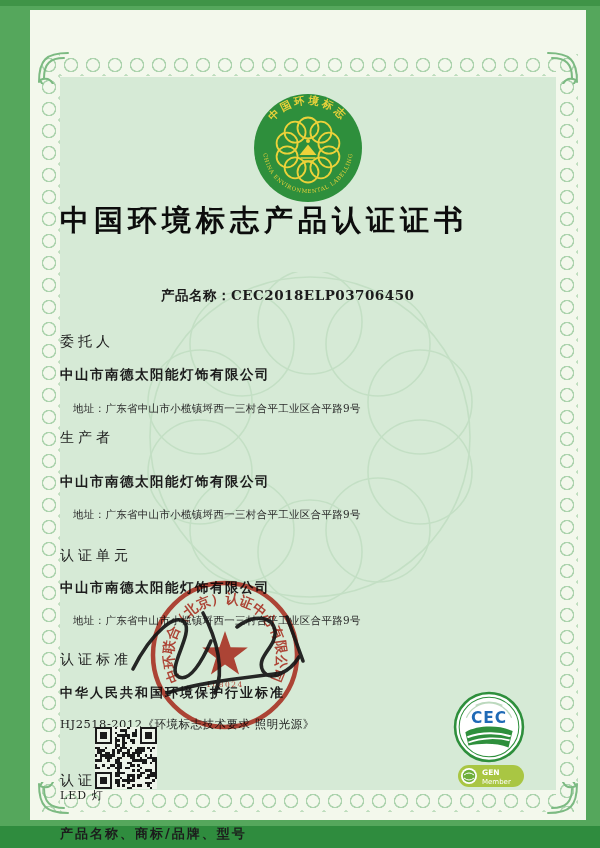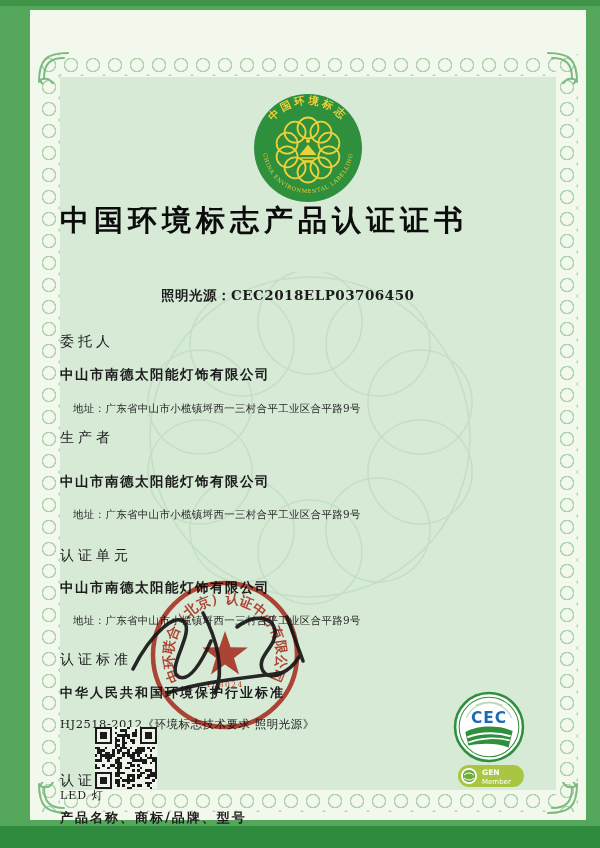--- a/index.html
+++ b/index.html
@@ -114,21 +114,21 @@
         </g>
         <g>
           <circle cx="55" cy="48" r="2" fill="#ecd23a"></circle>
           <path d="M46.5,62 L55,51.5 L63.5,62 Z" fill="#ecd23a"></path>
           <path d="M47.5,65 h15 M50,68 h10" stroke="#ecd23a" stroke-width="1.3"></path>
         </g>
       </svg>
 
       <div class="c title z" style="top:124px">中国环境标志产品认证证书</div>
       <div class="certno z" style="top:170px">
-        <span>照明光源：</span><span>CEC2018ELP03706450</span>
+        <span>产品名称：</span><span>CEC2018ELP03706450</span>
       </div>
 
       <div class="c lbl z" style="top:198px">委托人</div>
       <div class="c com z" style="top:213px">中山市南德太阳能灯饰有限公司</div>
       <div class="c adr z" style="top:231px">地址：广东省中山市小榄镇埒西一三村合平工业区合平路9号</div>
 
       <div class="c lbl z" style="top:244px">生产者</div>
       <div class="c com z" style="top:270px">中山市南德太阳能灯饰有限公司</div>
       <div class="c adr z" style="top:287px">地址：广东省中山市小榄镇埒西一三村合平工业区合平路9号</div>
 
@@ -136,21 +136,21 @@
       <div class="c com z" style="top:326px">中山市南德太阳能灯饰有限公司</div>
       <div class="c adr z" style="top:343px">地址：广东省中山市小榄镇埒西一三村合平工业区合平路9号</div>
 
       <div class="c lbl z" style="top:366px">认证标准</div>
       <div class="c std1 z" style="top:381px">中华人民共和国环境保护行业标准</div>
       <div class="c std2 z" style="top:396px">HJ2518-2012《环境标志技术要求 照明光源》</div>
 
       <div class="c lbl z" style="top:436px">认证单元</div>
       <div class="c sml z" style="top:434px">LED 灯</div>
 
-      <div class="c std1 z" style="top:440px">产品名称、商标/品牌、型号</div>
+      <div class="c std1 z" style="top:456px">产品名称、商标/品牌、型号</div>
 
       <svg class="seal" viewBox="0 0 150 150">
         <defs>
             <path id="sealArc" d="M32.4,104.8 A52,52 0 1 1 117.6,104.8"></path>
           </defs>
         <circle cx="75" cy="75" r="72" fill="none" stroke="#c8362a" stroke-width="4.5"></circle>
         <text fill="#c8362a" font-size="13.5" font-weight="bold">
           <textPath href="#sealArc" startOffset="50%" text-anchor="middle">中环联合（北京）认证中心有限公司</textPath>
         </text>
         <polygon fill="#c8362a" points="75,51 80.6,67.3 97.8,67.6 84,77.9 89.1,94.4 75,84.5 60.9,94.4 66,77.9 52.2,67.6 69.4,67.3"></polygon>

